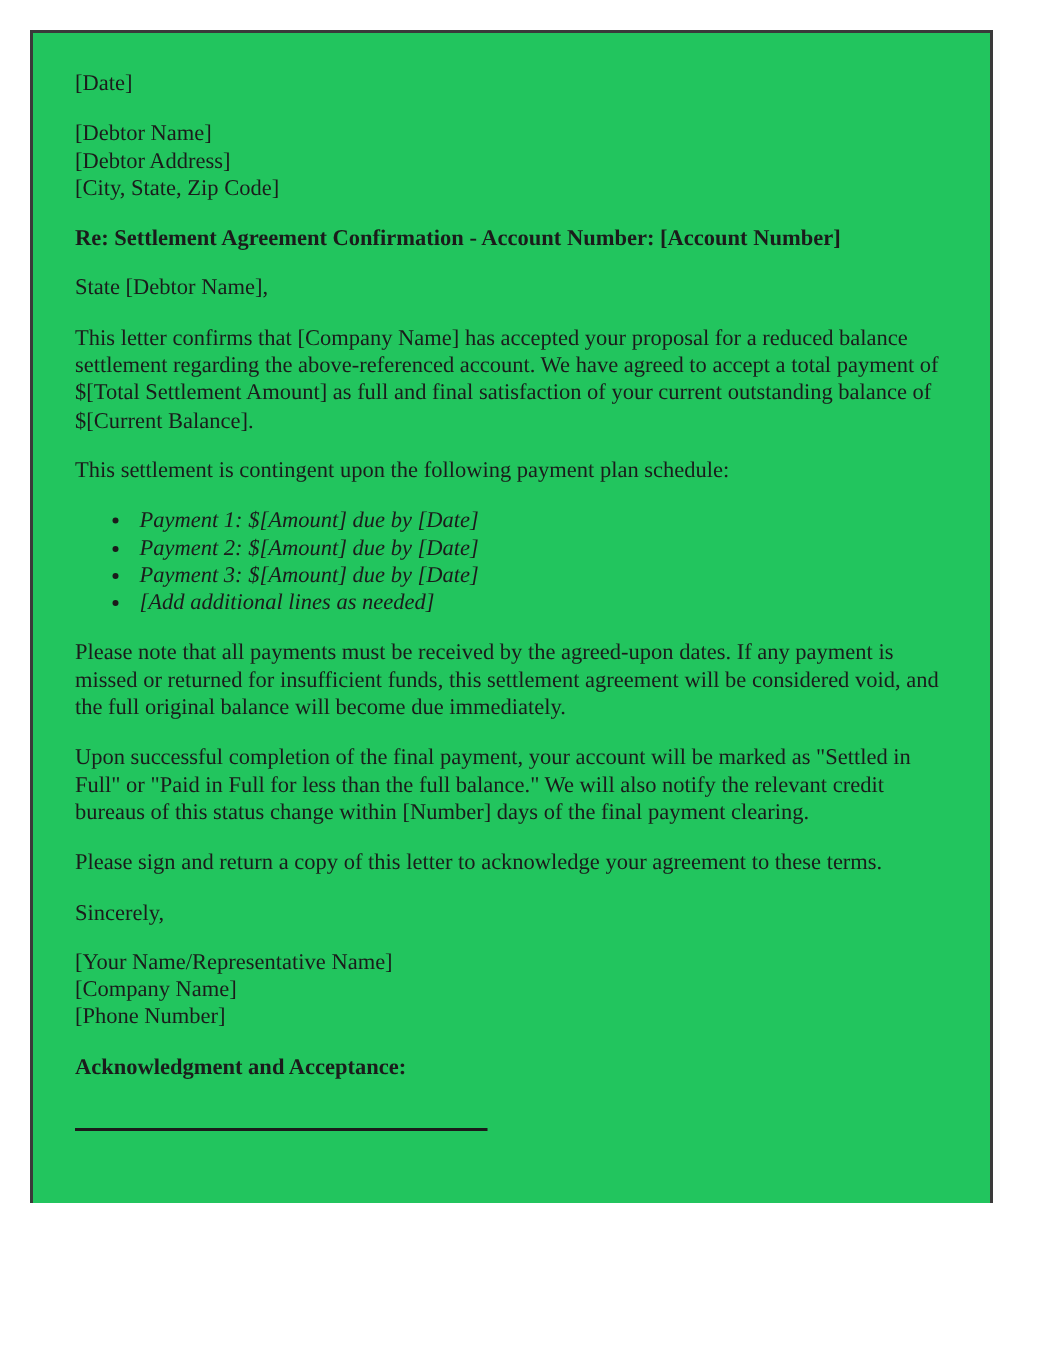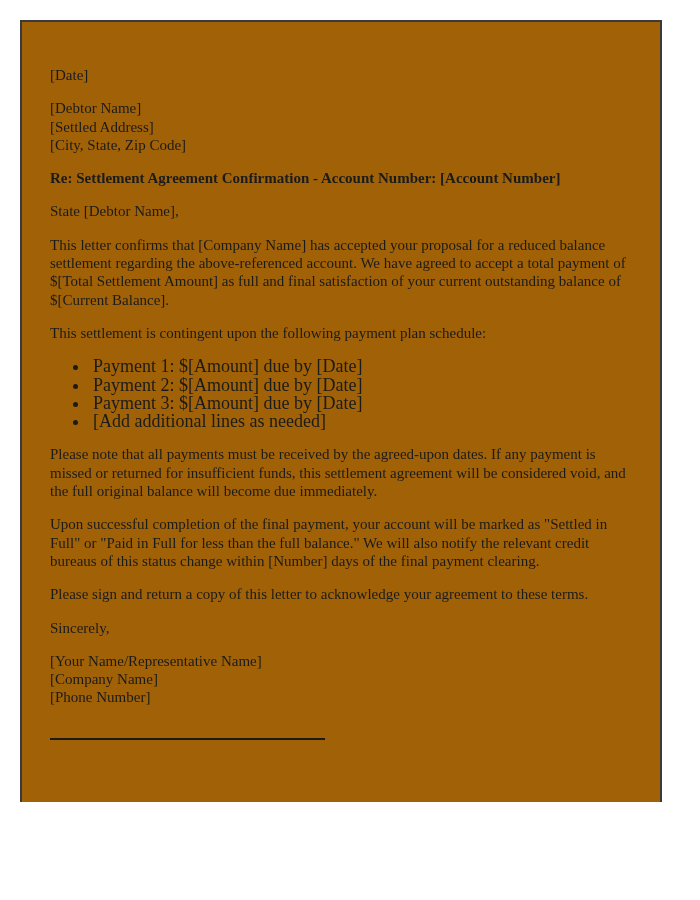--- a/index.html
+++ b/index.html
@@ -16,40 +16,41 @@
   }
   .letter-frame {
     position: absolute;
     left: 20px;
     top: 20px;
     width: 642px;
     height: 782px;
     box-sizing: border-box;
     border: 2px solid #3a3a3a;
     border-bottom: none;
-    padding: 29px 28px 0 28px;
+    padding: 10px 28px 0 28px;
     overflow: hidden;
-    background: #a16207;
+    background: #22c55e;
   }
   .letter-frame p {
     margin: 15px 0;
     font-size: 15px;
     line-height: 18.3px;
   }
   .addr-line {
     display: block;
   }
   .bold {
     font-weight: bold;
   }
   ul.schedule {
     margin: 15px 0;
     padding-left: 40px;
-    font-size: 18px;
+    font-size: 15px;
     line-height: 18.3px;
+    font-style: italic;
   }
   ul.schedule li {
     margin: 0;
     padding-left: 3px;
   }
   .sig-line {
     width: 275px;
     height: 0;
     border-bottom: 2px solid #1b1b1b;
     margin-top: 31px;
@@ -60,21 +61,21 @@
 </style>
 </head>
 <body>
 
 <div class="letter-frame">
 
   <p>[Date]</p>
 
   <p>
     <span class="addr-line">[Debtor Name]</span>
-    <span class="addr-line">[Settled Address]</span>
+    <span class="addr-line">[Debtor Address]</span>
     <span class="addr-line">[City, State, Zip Code]</span>
   </p>
 
   <p class="bold">Re: Settlement Agreement Confirmation - Account Number: [Account Number]</p>
 
   <p>State [Debtor Name],</p>
 
   <p>This letter confirms that [Company Name] has accepted your proposal for a reduced balance settlement regarding the above-referenced account. We have agreed to accept a total payment of $[Total Settlement Amount] as full and final satisfaction of your current outstanding balance of $[Current Balance].</p>
 
   <p>This settlement is contingent upon the following payment plan schedule:</p>
@@ -93,17 +94,18 @@
   <p>Please sign and return a copy of this letter to acknowledge your agreement to these terms.</p>
 
   <p>Sincerely,</p>
 
   <p>
     <span class="addr-line">[Your Name/Representative Name]</span>
     <span class="addr-line">[Company Name]</span>
     <span class="addr-line">[Phone Number]</span>
   </p>
 
+  <p class="bold">Acknowledgment and Acceptance:</p>
 
   <div class="sig-line"></div>
 
 
 </div>
 
 </body></html>

